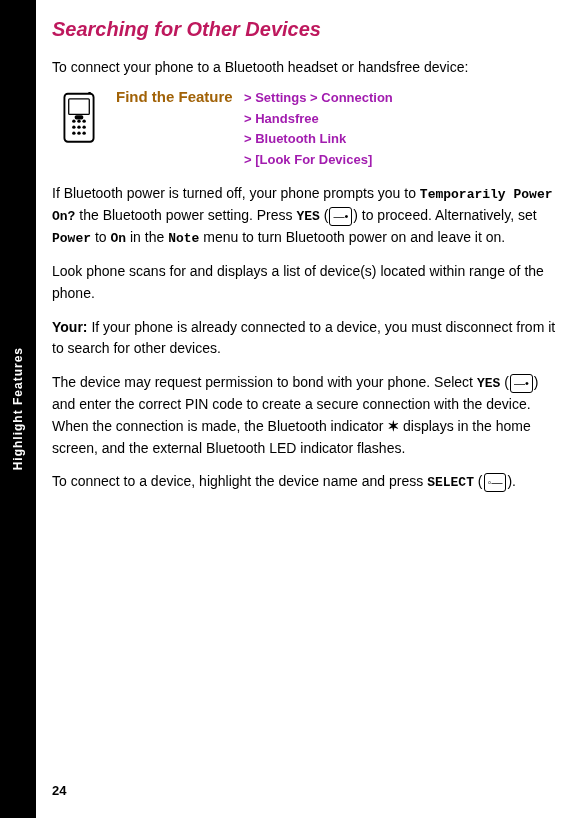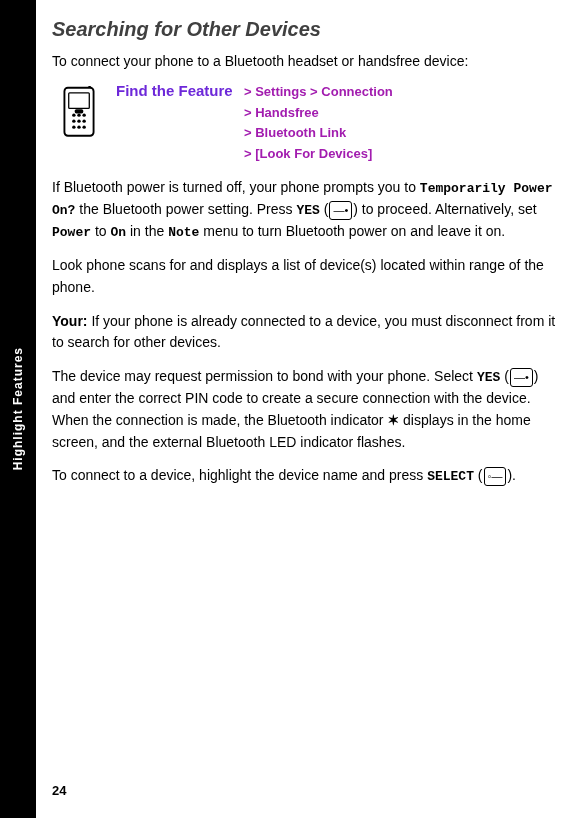--- a/index.html
+++ b/index.html
@@ -39,22 +39,22 @@
       flex: 1;
       padding: 18px 20px 20px 16px;
       display: flex;
       flex-direction: column;
     }
 
     .page-title {
       font-size: 20px;
       font-style: italic;
       font-weight: bold;
-      margin-bottom: 10px;
-      color: #404040;
+      margin-bottom: 16px;
+      color: #be185d;
     }
 
     .intro-text {
       font-size: 14px;
       line-height: 1.5;
       margin-bottom: 10px;
     }
 
     .feature-row {
       display: flex;
@@ -82,21 +82,21 @@
       flex: 1;
       display: flex;
       flex-direction: row;
       align-items: flex-start;
       gap: 8px;
     }
 
     .find-feature-label {
       font-size: 15px;
       font-weight: bold;
-      color: #6d28d9;
+      color: #a16207;
       white-space: nowrap;
       min-width: 120px;
     }
 
     .find-feature-path {
       display: flex;
       flex-direction: column;
       gap: 1px;
     }
 

